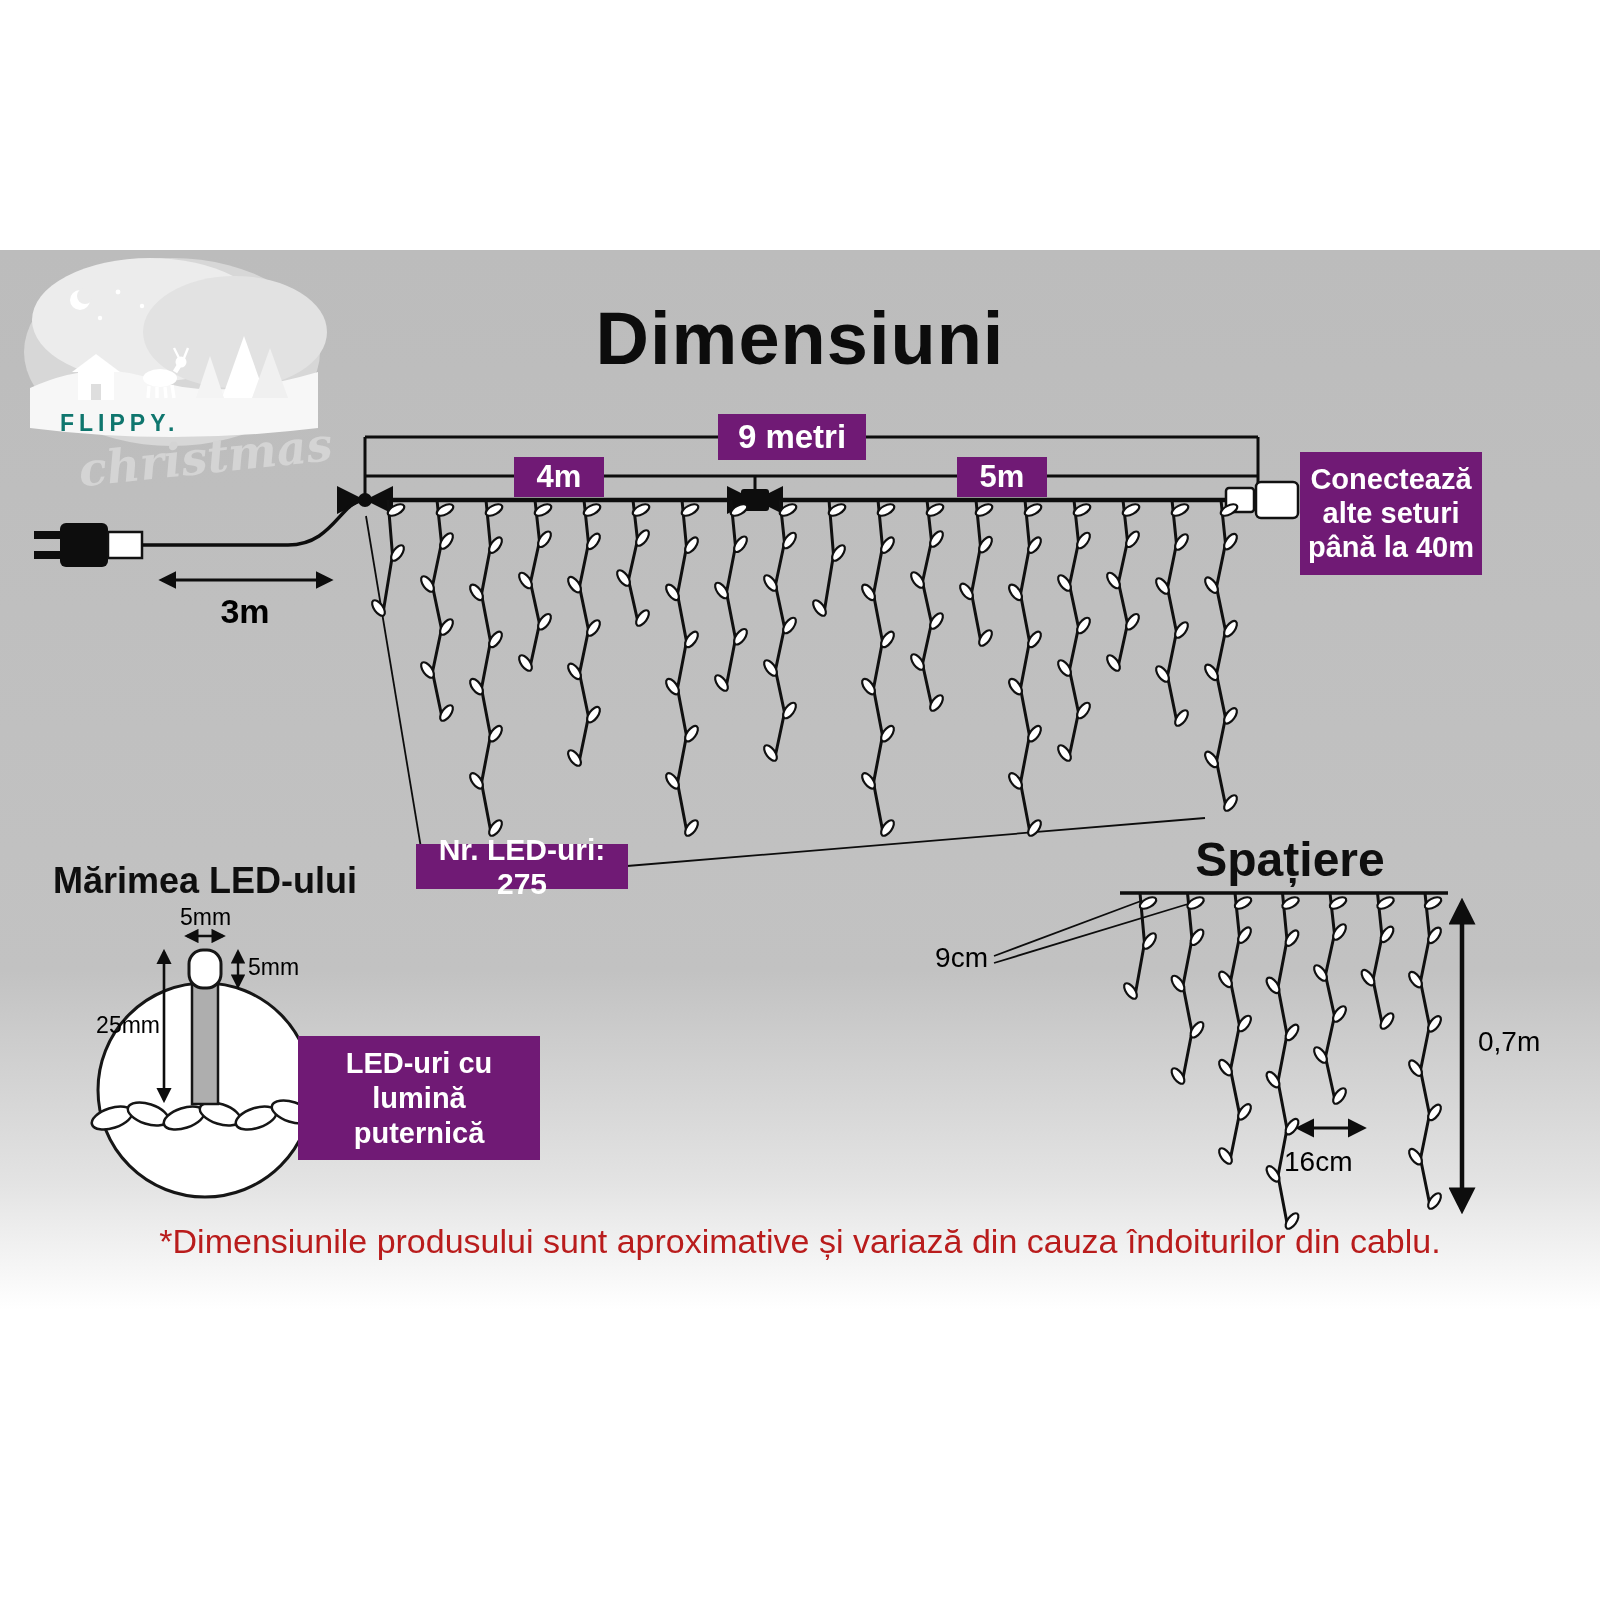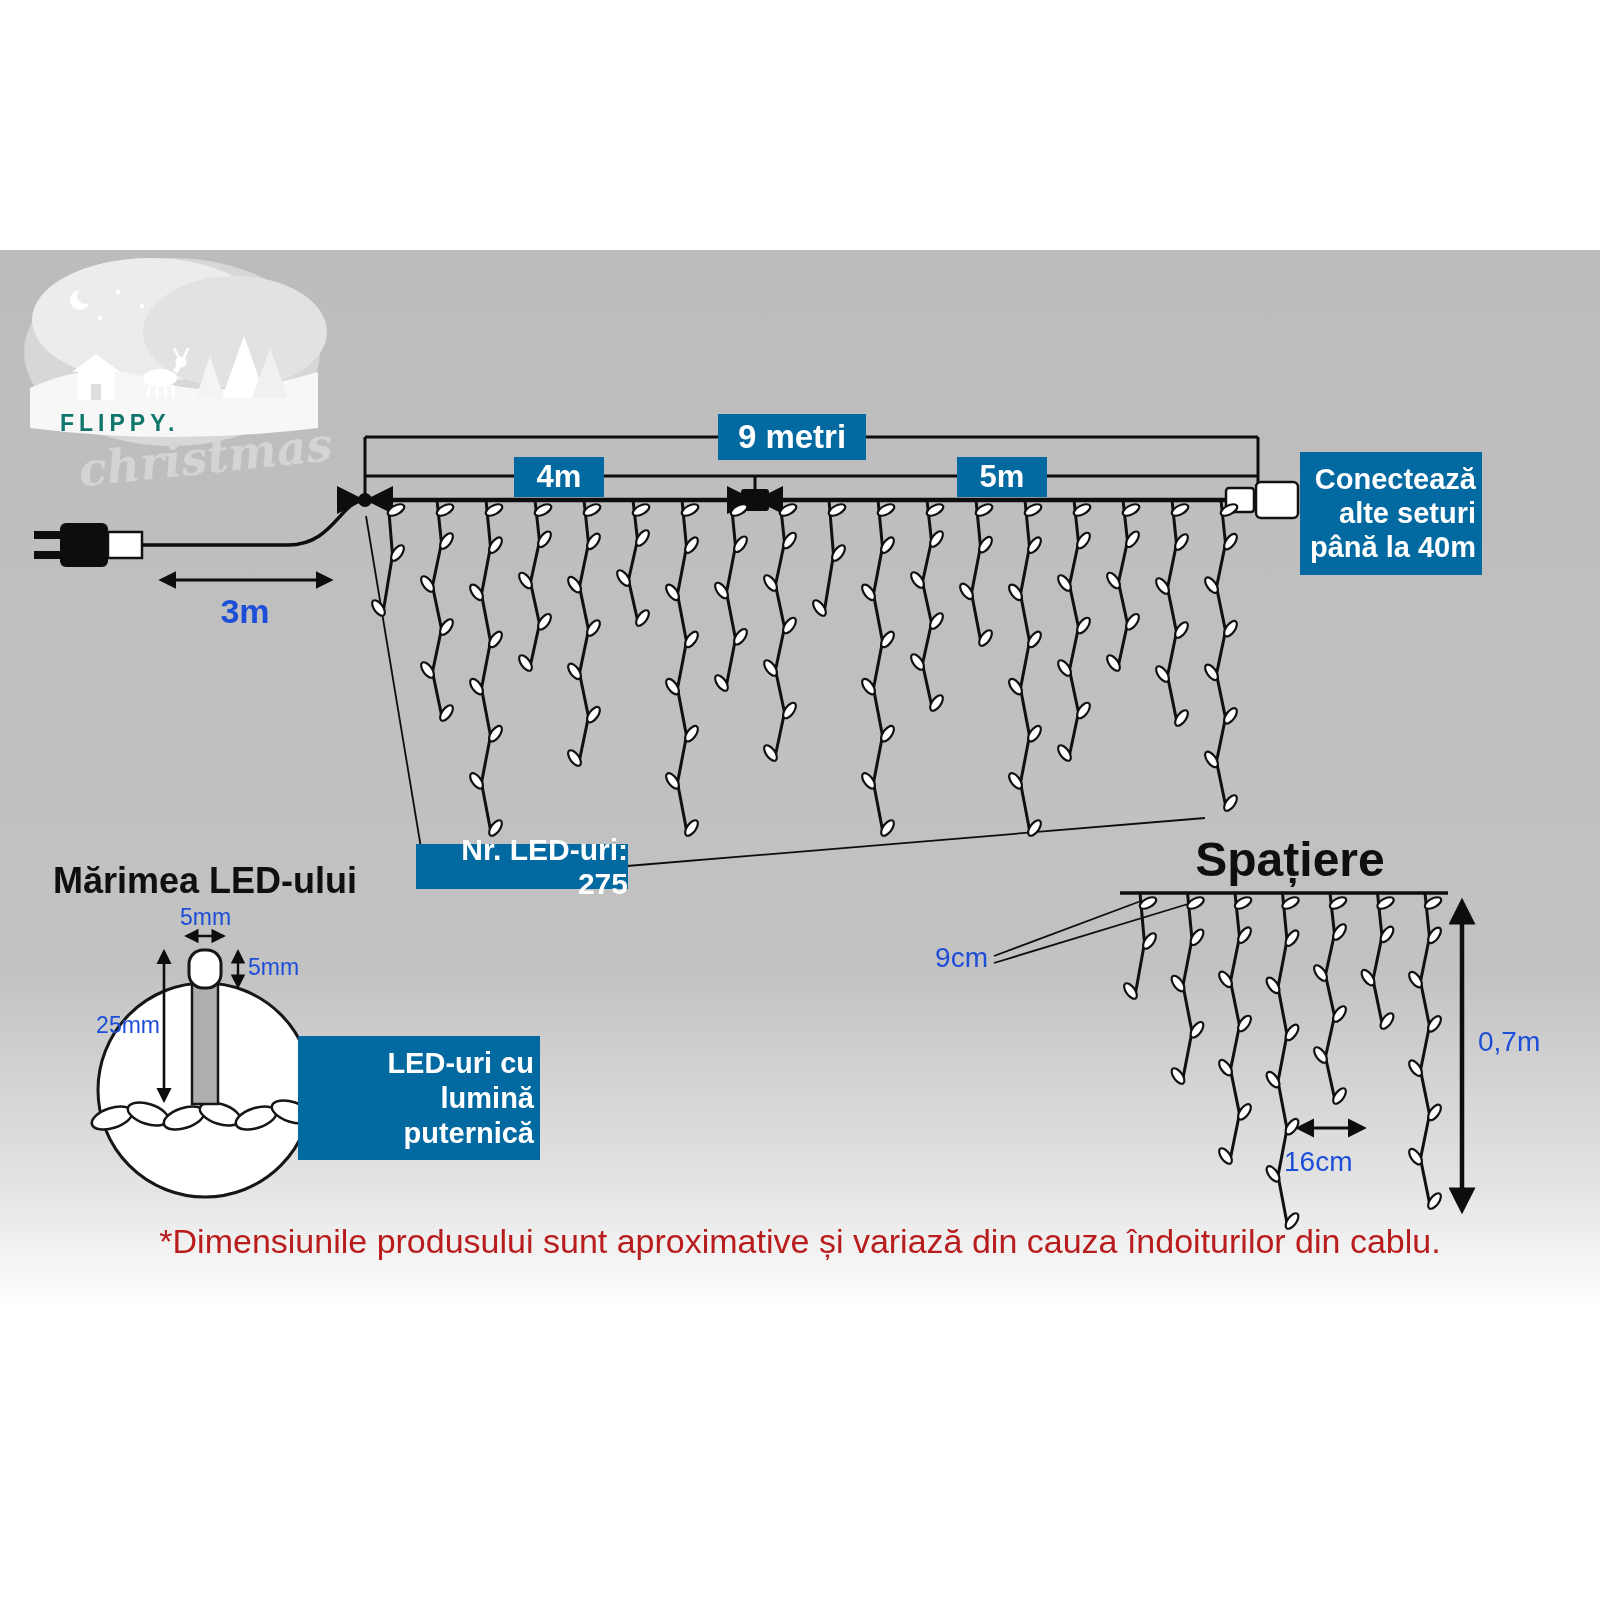--- a/index.html
+++ b/index.html
@@ -3,23 +3,23 @@
 <meta charset="utf-8">
 <style>
   html,body{margin:0;padding:0;background:#fff;}
   .canvas{position:relative;width:1600px;height:1600px;background:#ffffff;overflow:hidden;
           font-family:"Liberation Sans",sans-serif;color:#101010;}
   .band{position:absolute;left:0;top:250px;width:1600px;height:1060px;
         background:linear-gradient(180deg,#bcbcbc 0%,#c2c2c2 68%,#e3e3e3 88%,#ffffff 100%);}
   svg.art{position:absolute;left:0;top:0;}
   .title{position:absolute;left:0;top:296px;width:1600px;text-align:center;
          font-size:74px;font-weight:700;letter-spacing:1px;color:#0c0c0c;}
-  .blackbox{position:absolute;background:#0369a1;color:#ffffff;font-weight:700;
-            display:flex;align-items:center;justify-content:center;text-align:right;}
-  .lbl{position:absolute;color:#1d4ed8;}
+  .blackbox{position:absolute;background:#701a75;color:#ffffff;font-weight:700;
+            display:flex;align-items:center;justify-content:center;text-align:center;}
+  .lbl{position:absolute;color:#000000;}
   .heading{position:absolute;font-weight:700;color:#0f0f0f;text-align:center;}
   .logo-brand{position:absolute;left:60px;top:410px;width:200px;font-size:23px;font-weight:700;
               letter-spacing:5px;color:#0f766e;}
   .logo-script{position:absolute;left:78px;top:430px;width:260px;font-size:46px;
                font-family:"DejaVu Serif",serif;font-style:italic;font-weight:700;
                color:#d4d4d4;transform:rotate(-6deg);}
   .footnote{position:absolute;left:80px;top:1222px;width:1440px;text-align:center;
             font-size:34px;color:#b91c1c;}
 </style>
 </head>
@@ -302,20 +302,21 @@
         <ellipse cx="292" cy="1112" rx="21" ry="10" fill="#fff" stroke="#161616" stroke-width="2.5" transform="rotate(18 292 1112)"></ellipse>
       </g>
       <rect x="192" y="982" width="26" height="122" fill="#aeaeae" stroke="#161616" stroke-width="2.5"></rect>
       <rect x="189" y="950" width="32" height="38" rx="14" fill="#ffffff" stroke="#161616" stroke-width="3"></rect>
       <line x1="187" y1="936" x2="223" y2="936" stroke="#0d0d0d" stroke-width="2.4" marker-start="url(#mA)" marker-end="url(#mB)"></line>
       <line x1="238" y1="952" x2="238" y2="986" stroke="#0d0d0d" stroke-width="2.4" marker-start="url(#mA)" marker-end="url(#mB)"></line>
       <line x1="164" y1="952" x2="164" y2="1100" stroke="#0d0d0d" stroke-width="2.6" marker-start="url(#mA)" marker-end="url(#mB)"></line>
     </g>
   </svg>
 
+  <div class="title">Dimensiuni</div>
 
   <div class="logo-brand">FLIPPY.</div>
   <div class="logo-script">christmas</div>
 
   <div class="blackbox" style="left:718px;top:414px;width:148px;height:46px;font-size:33px;">9 metri</div>
   <div class="blackbox" style="left:514px;top:457px;width:90px;height:40px;font-size:31px;">4m</div>
   <div class="blackbox" style="left:957px;top:457px;width:90px;height:40px;font-size:31px;">5m</div>
   <div class="blackbox" style="left:1300px;top:452px;width:170px;padding:10px 6px;font-size:29px;line-height:1.18;">Conectează alte seturi până la 40m</div>
   <div class="blackbox" style="left:416px;top:844px;width:212px;height:45px;font-size:30px;">Nr. LED-uri: 275</div>
   <div class="blackbox" style="left:298px;top:1036px;width:230px;padding:10px 6px;font-size:29px;line-height:1.2;">LED-uri cu lumină puternică</div>

